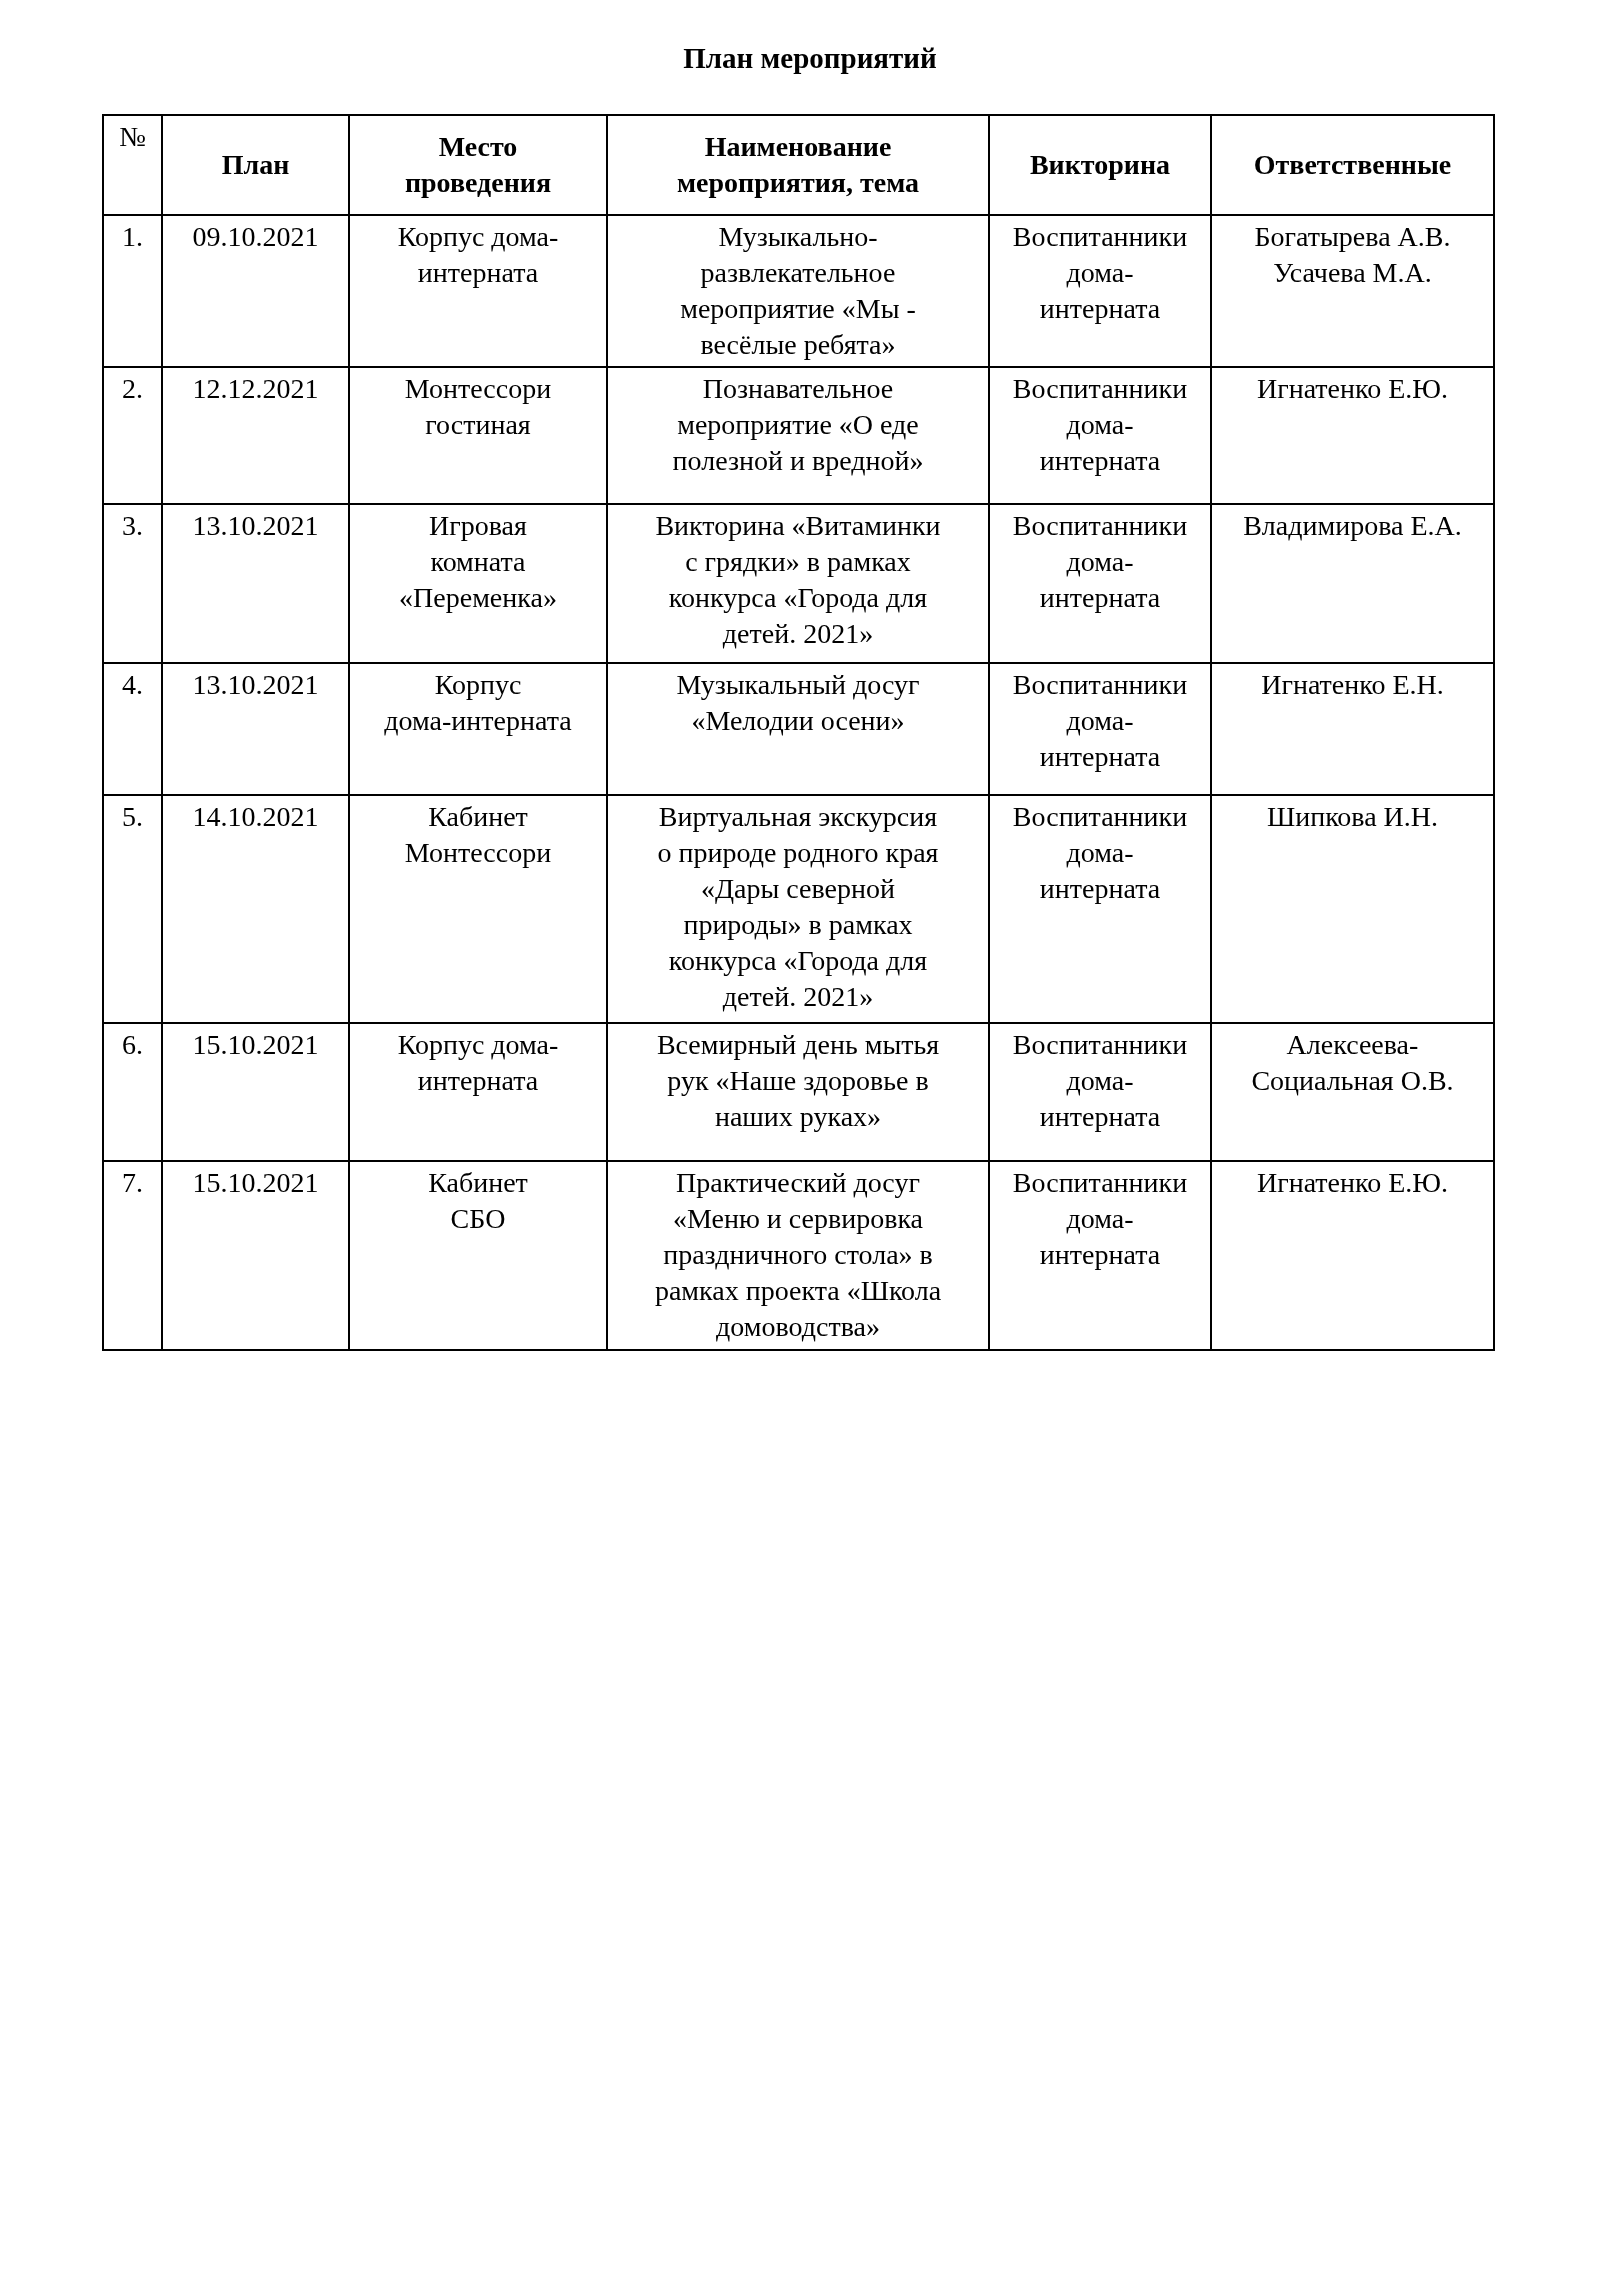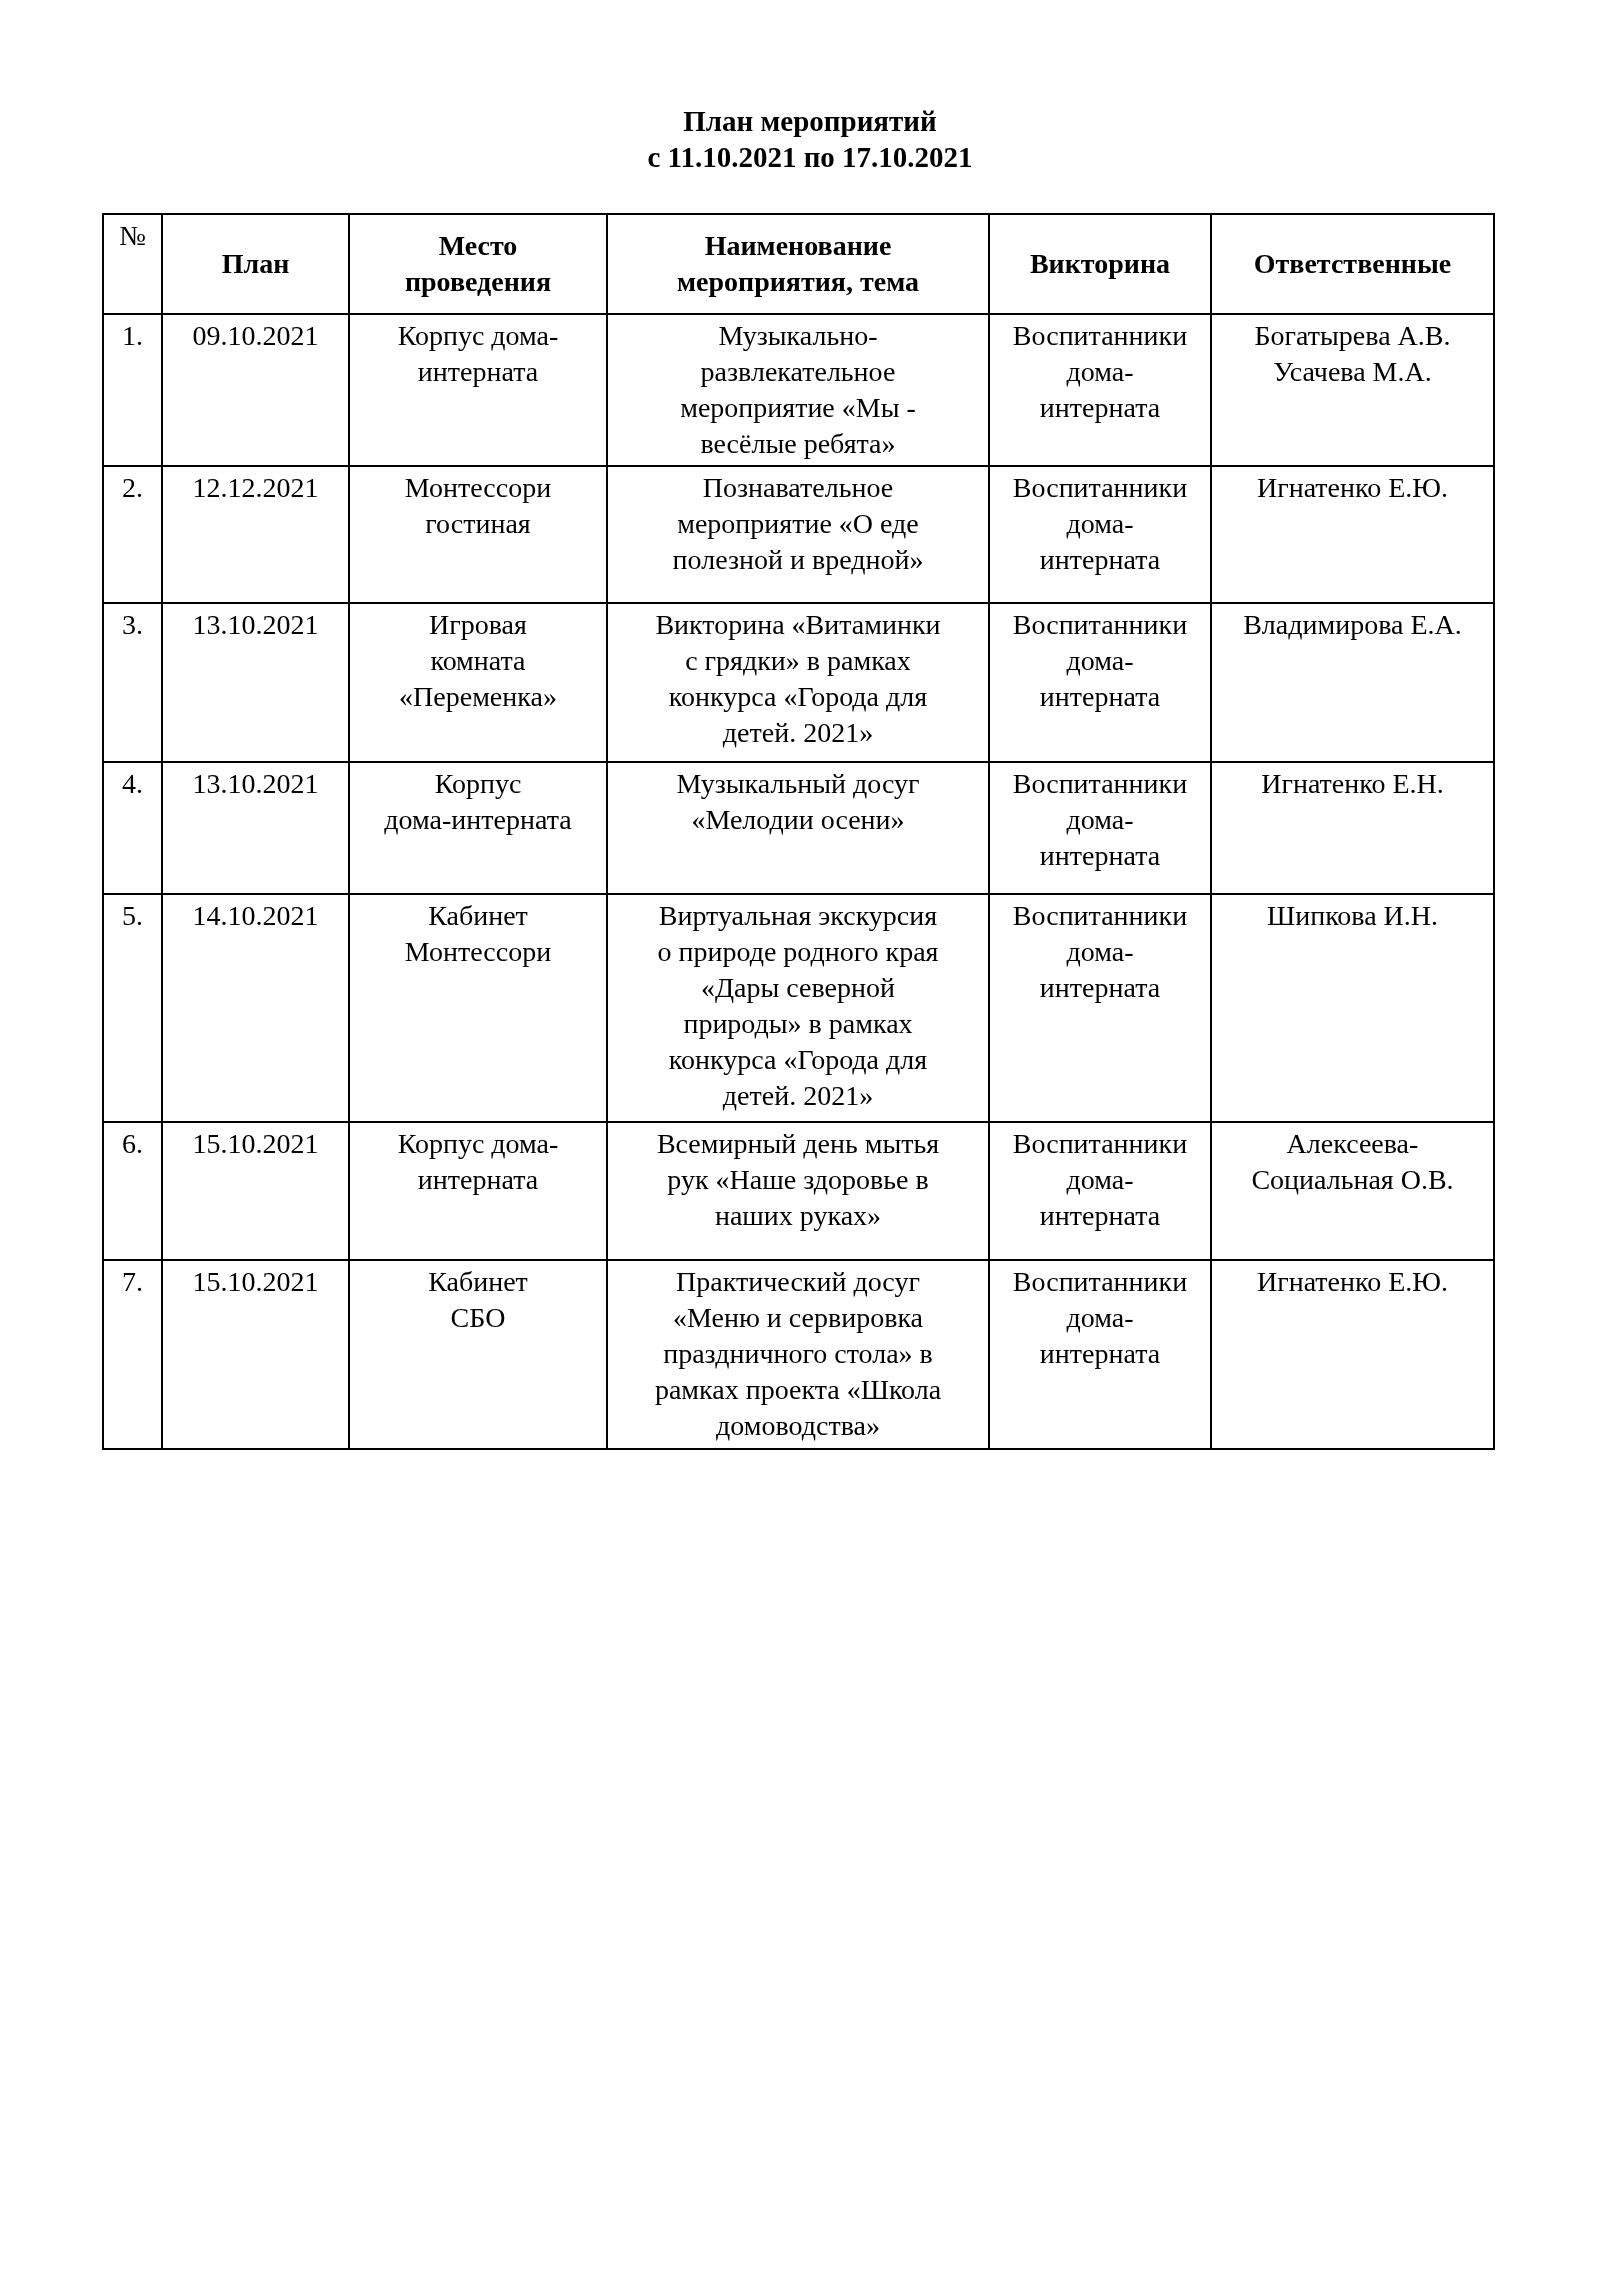--- a/index.html
+++ b/index.html
@@ -8,21 +8,21 @@
     background: #ffffff;
   }
   .page {
     position: relative;
     width: 1620px;
     height: 2293px;
     background: #ffffff;
     font-family: "Liberation Serif", "DejaVu Serif", serif;
     color: #000000;
     box-sizing: border-box;
-    padding-top: 103px;
+    padding-top: 40px;
     overflow: hidden;
   }
   .doc-title {
     text-align: center;
     font-weight: bold;
     font-size: 29px;
     line-height: 36px;
     margin: 0 0 38px 0;
   }
   table.events {
@@ -63,21 +63,20 @@
   tr.r6  { height: 138px; }
   tr.r7  { height: 189px; }
 </style>
 </head>
 <body>
 
 <div class="page">
 
   <div class="doc-title">
     <div>План мероприятий</div>
-    <div>с 11.10.2021 по 17.10.2021</div>
   </div>
 
   <table class="events">
     <colgroup>
       <col style="width:59px">
       <col style="width:187px">
       <col style="width:258px">
       <col style="width:382px">
       <col style="width:222px">
       <col style="width:283px">

